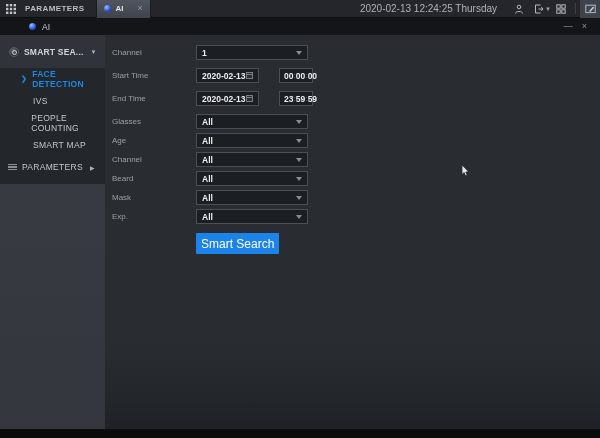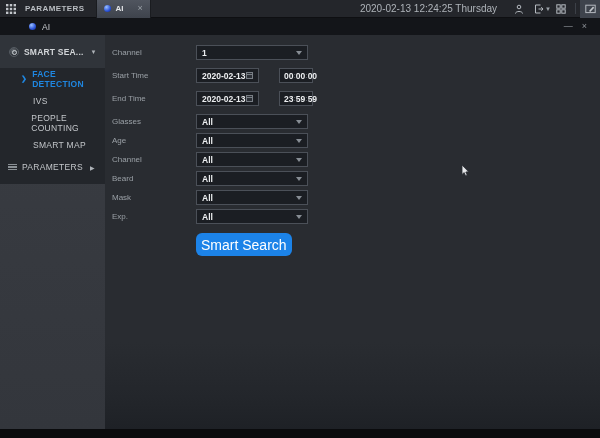--- a/index.html
+++ b/index.html
@@ -109,22 +109,22 @@
   }
   .datebox { width:63px; justify-content:space-between; margin-right:20px; }
   .cal-icon {
     width:7px; height:7px; border:1px solid #787e85; position:relative; background:#2c3036;
   }
   .cal-icon::before { content:""; position:absolute; left:0; right:0; top:1px; height:1px; background:#787e85; }
   .timebox { width:34px; padding:0 4px; }
   .tsep { color:#5a6066; font-size:7px; font-weight:bold; }
   .btn {
     margin-left:84px; margin-top:5px; display:inline-block;
-    background:#1c83e8; color:#fff; font-size:14px; padding:3.5px 5px;
-    border:none; border-radius:6px; cursor:pointer; font-family:inherit;
+    background:#1c83e8; color:#fff; font-size:12px; padding:3.5px 5px;
+    border:none; border-radius:1px; cursor:pointer; font-family:inherit;
   }
 
   .bottom-strip {
     position:absolute; left:0; right:0; bottom:0; height:9px; background:#0a0b0d;
   }
 
   .cursor { position:absolute; left:461px; top:163px; pointer-events:none; }
 
   svg .st { stroke:#b5bac0; fill:none; stroke-width:1; }
   svg .fl { fill:#c2c6cb; }

